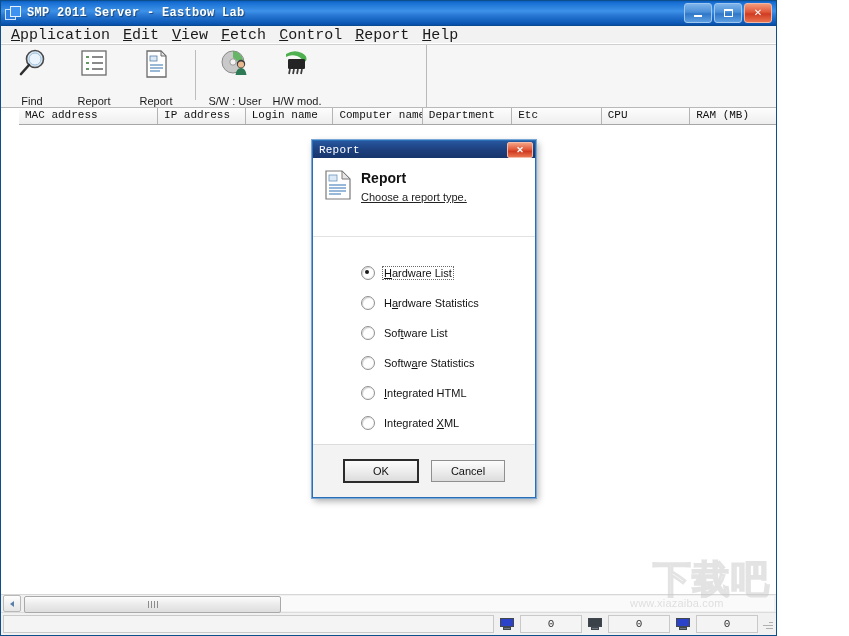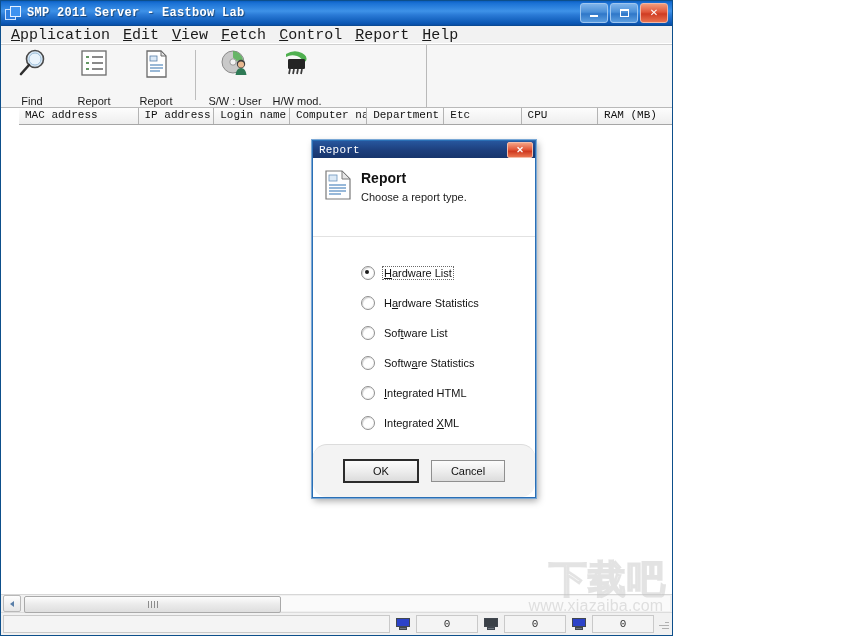--- a/index.html
+++ b/index.html
@@ -2,21 +2,21 @@
 <html><head>
 <meta charset="utf-8">
 <style>
   html,body{margin:0;padding:0;}
   body{
     width:849px;height:636px;overflow:hidden;
     font-family:"Liberation Sans", sans-serif;
     background:#ffffff;
   }
   .app{
-    position:relative;width:673px;height:636px;
+    position:relative;width:777px;height:636px;
     background:#f1f1f1;
     box-sizing:border-box;
     border:1px solid #0d4f8b;
     display:flex;flex-direction:column;
   }
 
   
   .titlebar{
     height:24px;flex:0 0 24px;
     background:linear-gradient(to bottom,#0b5ec1 0%,#1970d4 8%,#3e92e8 42%,#2a7ad6 58%,#0c58b5 92%,#0a4ea6 100%);
@@ -176,40 +176,40 @@
     background:linear-gradient(to bottom,#f4a183,#e35a3c 45%,#cf3a20 60%,#ea744f);
     display:flex;align-items:center;justify-content:center;
     color:#fff;font-size:9px;font-weight:bold;
   }
   .dlg-head{
     flex:0 0 66px;background:#ffffff;display:flex;align-items:flex-start;
     padding:12px 10px 0 12px;gap:10px;
     border-bottom:1px solid #e2e2e2;
   }
   .dlg-head h1{margin:0;font-size:14px;font-weight:bold;color:#111;line-height:16px;}
-  .dlg-head p{margin:5px 0 0 0;font-size:11px;color:#222;line-height:13px;}
+  .dlg-head p{margin:5px 0 0 0;font-size:11px;color:#222;line-height:13px;text-decoration:underline;}
   .doc-ico{width:26px;height:30px;position:relative;flex:0 0 26px;}
   .dlg-body{flex:1 1 auto;background:#ffffff;padding:26px 0 0 0;position:relative;}
   .radio-row{display:flex;align-items:center;height:19px;padding-left:48px;margin-bottom:11px;}
   .radio-mark{
     width:12px;height:12px;flex:0 0 12px;border-radius:50%;
     border:1px solid #909090;
     background:radial-gradient(circle at 40% 35%,#ffffff 55%,#e2e2e2 100%);
     box-shadow:inset 1px 1px 1px rgba(0,0,0,.18);
     margin-right:7px;position:relative;
   }
   .radio-row.selected .radio-mark::after{
     content:"";position:absolute;left:3px;top:3px;width:4px;height:4px;border-radius:50%;background:#1a1a1a;
   }
   .radio-lbl{font-size:11px;color:#111;white-space:nowrap;padding:1px 2px;}
   .radio-lbl u{text-decoration:underline;}
   .radio-row.selected .radio-lbl{border:1px dotted #6a6a6a;padding:0 1px;}
   .dlg-foot{
     flex:0 0 52px;height:52px;background:#f3f3f3;border-top:1px solid #dcdcdc;
-    display:flex;align-items:center;justify-content:center;gap:12px;border-radius:14px;
+    display:flex;align-items:center;justify-content:center;gap:12px;
   }
   .btn{
     width:74px;height:22px;font-size:11px;color:#111;
     background:linear-gradient(to bottom,#fcfcfc,#ececec 55%,#dcdcdc);
     border:1px solid #8f8f8f;
     display:flex;align-items:center;justify-content:center;
     box-sizing:border-box;
   }
   .btn.default{
     border:2px solid #2b2b2b;
@@ -222,21 +222,21 @@
     width:140px;height:62px;pointer-events:none;
     opacity:.5;
   }
   .wm-cn{
     font-size:38px;font-weight:bold;color:transparent;
     -webkit-text-stroke:1.5px #c9c9c9;
     font-family:"DejaVu Sans", sans-serif;
     line-height:40px;letter-spacing:1px;text-align:right;
   }
   .wm-url{
-    font-size:16px;color:#c4c4c4;text-align:center;letter-spacing:.2px;margin-top:-2px;
+    font-size:11px;color:#c4c4c4;text-align:left;letter-spacing:.2px;margin-top:-2px;
   }
 </style>
 </head>
 <body>
 
 <div class="app">
 
   <div class="titlebar">
     <div class="app-icon">
       <i class="sq1"></i>

